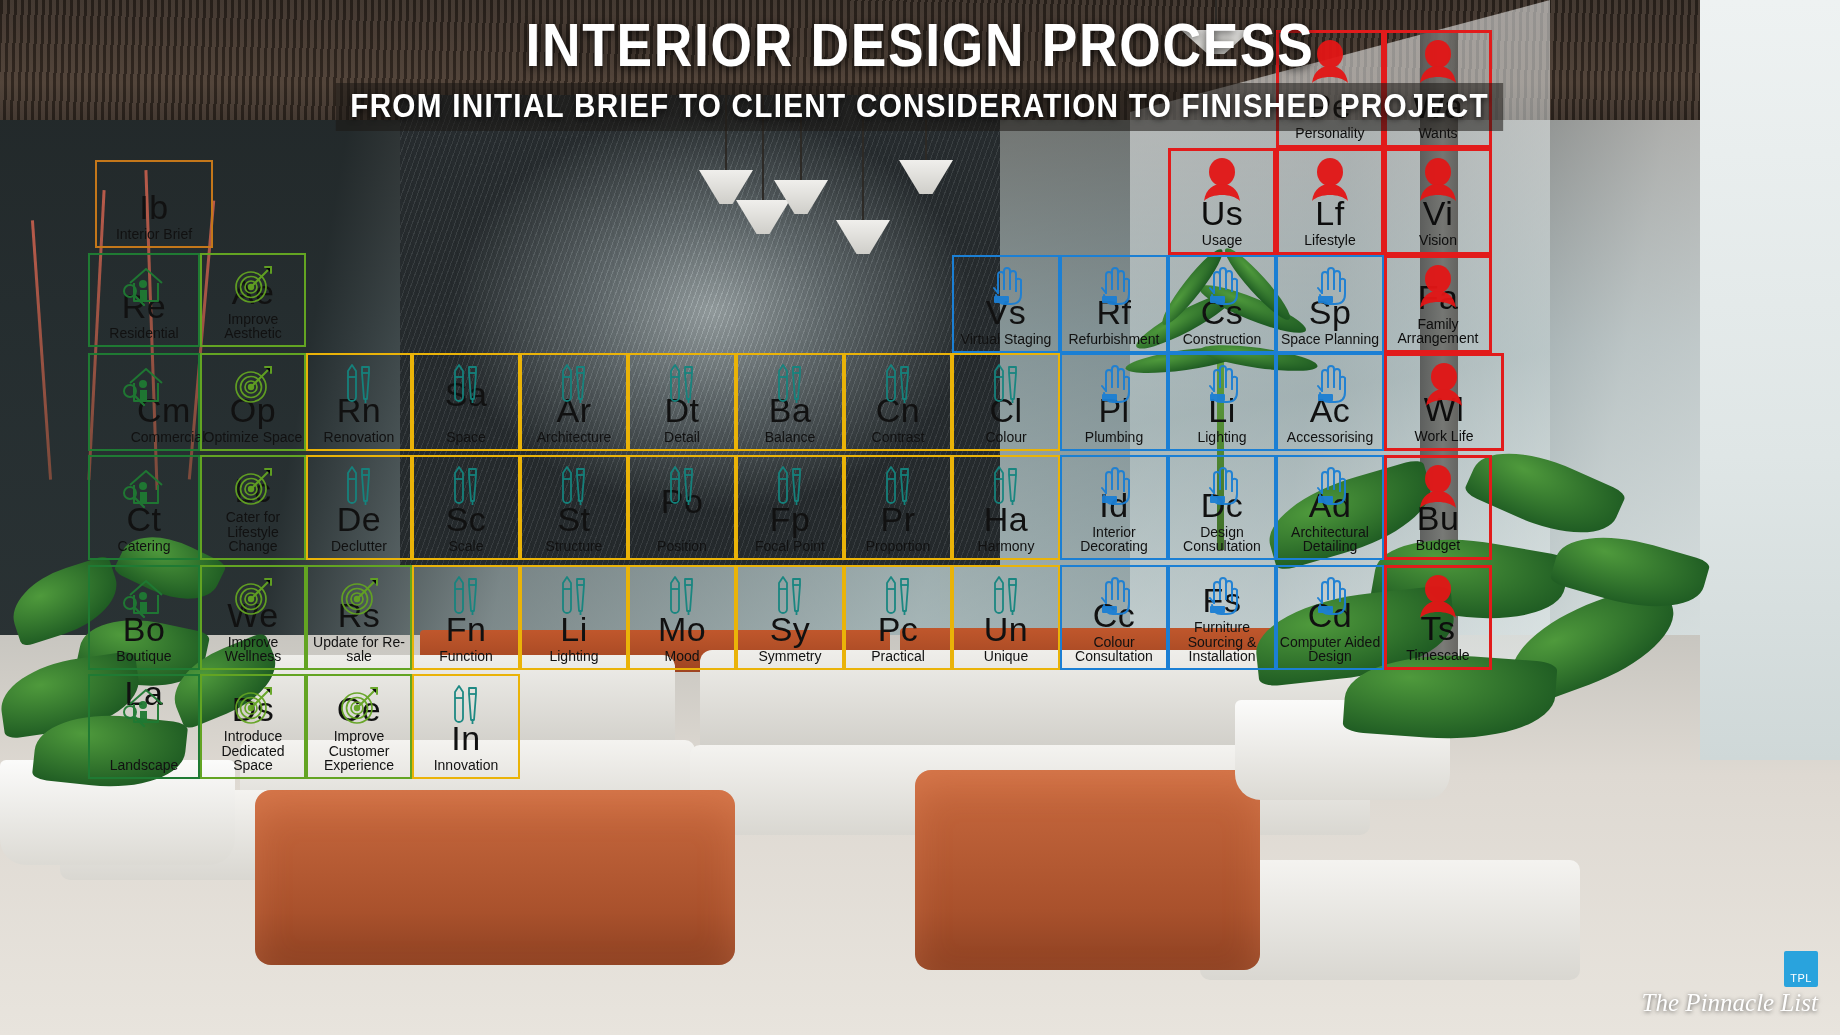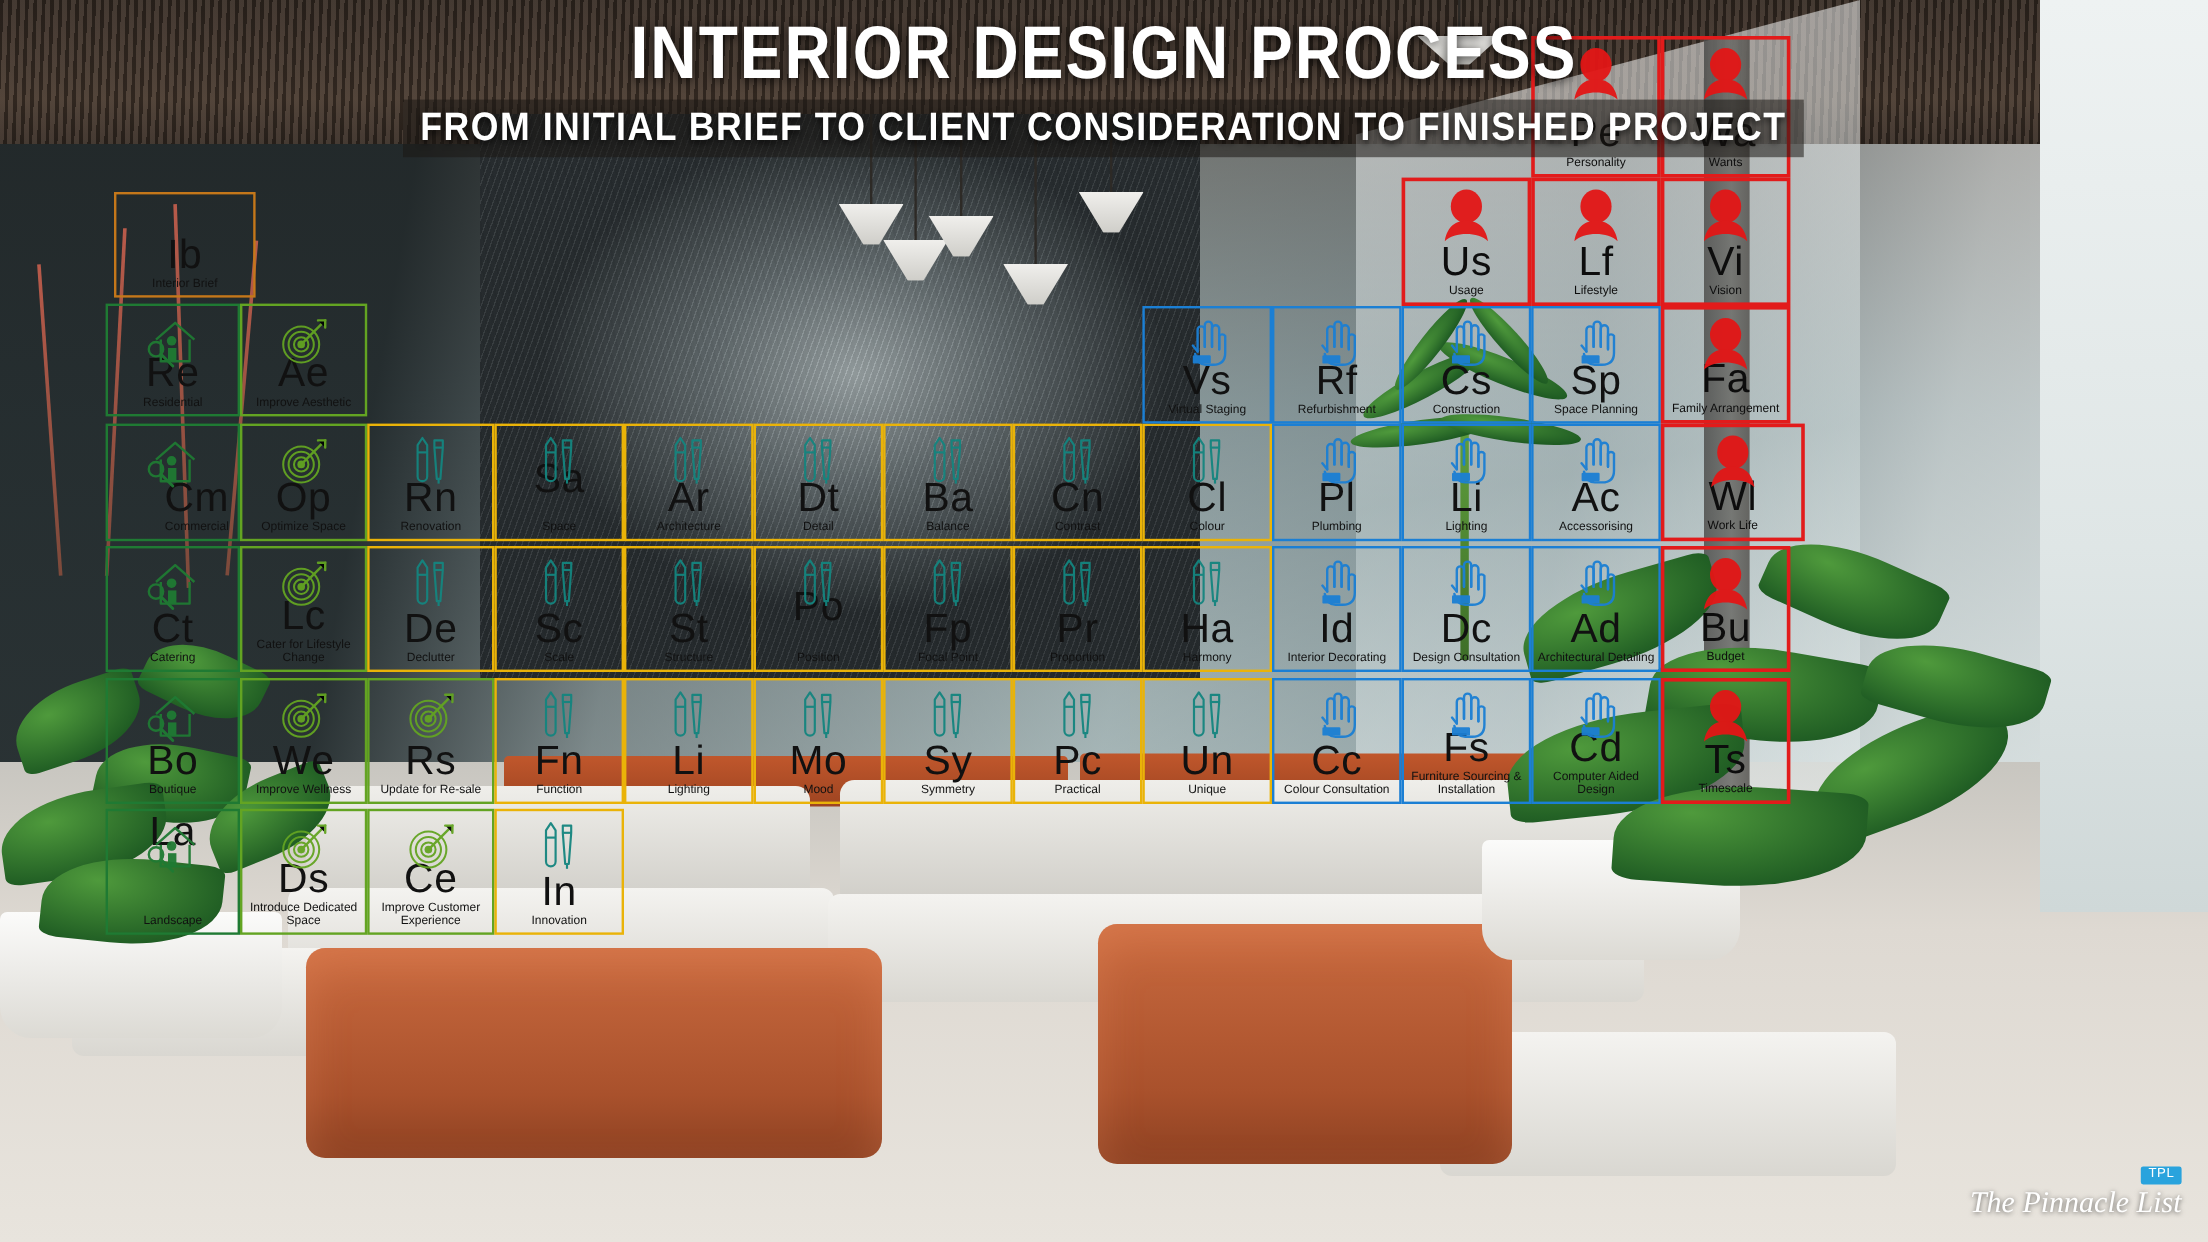--- a/index.html
+++ b/index.html
@@ -98,35 +98,35 @@
 
   
   #grid{position:absolute;left:0;top:0;width:1840px;height:1035px;z-index:30;}
   .cell{
     position:absolute;box-sizing:border-box;
     display:flex;flex-direction:column;align-items:center;justify-content:flex-end;
     padding-bottom:4px;
     color:#111;
   }
   .cell .sym{font-size:34px;line-height:1;font-weight:400;letter-spacing:.5px;}
-  .cell .nm{font-size:10px;line-height:1.05;text-align:center;margin-top:3px;max-width:98%;}
+  .cell .nm{font-size:14px;line-height:1.05;text-align:center;margin-top:3px;max-width:98%;}
   .cell .ico{position:absolute;top:6px;left:50%;transform:translateX(-50%);width:44px;height:46px;opacity:.95;}
 
   .c-client{border:3px solid #e21b1b;}
   .c-client .sym,.c-client .nm{color:#0d0d0d;}
   .c-build{border:2px solid #1b7fd4;}
   .c-design{border:2px solid #eab308;}
   .c-goal{border:2px solid #63a422;}
   .c-brief{border:2px solid #1f7a33;}
   .c-briefhead{border:2px solid #c4771a;}
 
   
   .wm{position:absolute;right:22px;bottom:18px;z-index:45;text-align:right;}
   .wm-badge{display:inline-block;background:#29a3dd;color:#fff;font-size:11px;
-    padding:0 6px 3px;border-radius:2px;letter-spacing:.5px;margin-left:34px;}
+    padding:21px 6px 3px;border-radius:2px;letter-spacing:.5px;margin-left:34px;}
   .wm-name{display:block;color:#fff;font-family:"Liberation Serif",serif;
     font-style:italic;font-size:25px;margin-top:2px;text-shadow:0 1px 4px rgba(0,0,0,.6);}
 </style>
 </head>
 <body>
 
 <div id="stage">
 
   <div class="bg">
     <div class="bg-ceiling"></div>

